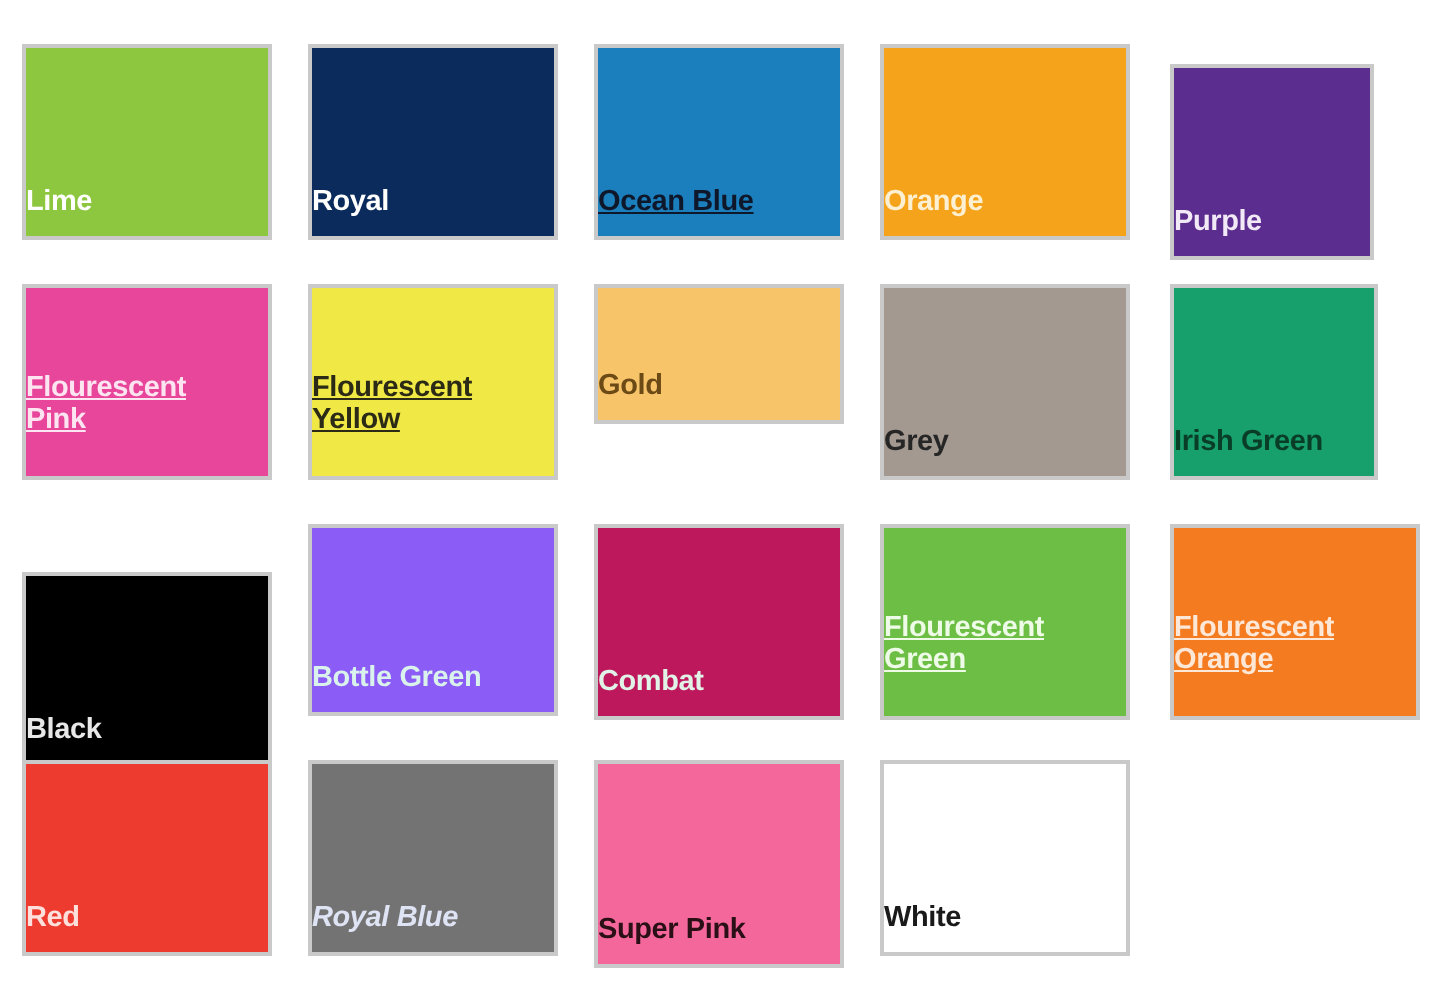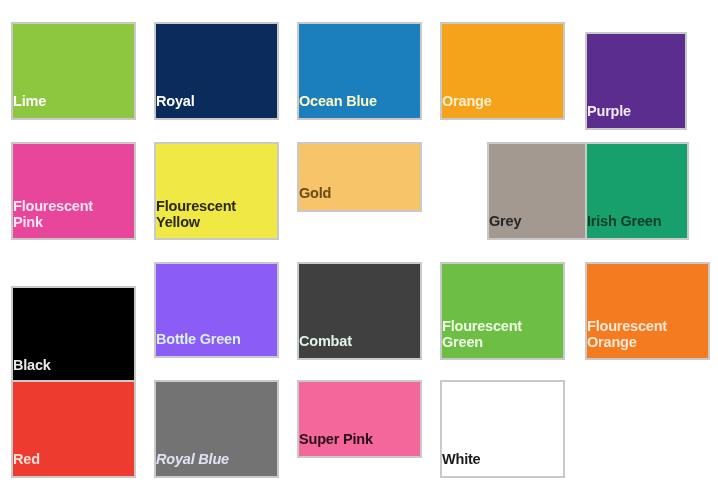--- a/index.html
+++ b/index.html
@@ -37,81 +37,82 @@
     font-family: "Liberation Sans", sans-serif;
     font-weight: bold;
     font-size: 14.5px;
     line-height: 16px;
     letter-spacing: -0.2px;
     padding-bottom: 9px;
     white-space: pre-line;
     -webkit-font-smoothing: antialiased;
   }
   .swatch-label.two-line {
-    padding-bottom: 8px;
+    padding-bottom: 20px;
+    text-decoration: underline;
   }
 </style>
 </head>
 <body>
 
 <div id="swatch-grid" style="width: 718px;">
     <div class="swatch" style="left: 11px; top: 22px; width: 125px; height: 98px; background: rgb(141, 198, 63); border-color: rgb(201, 201, 201);">
       <span class="swatch-label" style="color: rgb(255, 255, 255);">Lime</span>
     </div>
     <div class="swatch" style="left: 154px; top: 22px; width: 125px; height: 98px; background: rgb(11, 43, 92); border-color: rgb(201, 201, 201);">
       <span class="swatch-label" style="color: rgb(255, 255, 255);">Royal</span>
     </div>
     <div class="swatch" style="left: 297px; top: 22px; width: 125px; height: 98px; background: rgb(27, 127, 189); border-color: rgb(201, 201, 201);">
-      <span class="swatch-label" style="color: #fef9c3;">Ocean Blue</span>
+      <span class="swatch-label" style="color: #0f172a; text-decoration: underline;">Ocean Blue</span>
     </div>
     <div class="swatch" style="left: 440px; top: 22px; width: 125px; height: 98px; background: rgb(245, 163, 26); border-color: rgb(201, 201, 201);">
       <span class="swatch-label" style="color: rgb(253, 240, 210);">Orange</span>
     </div>
     <div class="swatch" style="left: 585px; top: 32px; width: 102px; height: 98px; background: rgb(91, 45, 142); border-color: rgb(201, 201, 201);">
       <span class="swatch-label" style="color: rgb(242, 233, 247);">Purple</span>
     </div>
     <div class="swatch" style="left: 11px; top: 142px; width: 125px; height: 98px; background: rgb(232, 70, 154); border-color: rgb(201, 201, 201);">
       <span class="swatch-label two-line" style="color: rgb(253, 228, 241);">Flourescent
 Pink</span>
     </div>
     <div class="swatch" style="left: 154px; top: 142px; width: 125px; height: 98px; background: rgb(240, 232, 68); border-color: rgb(201, 201, 201);">
       <span class="swatch-label two-line" style="color: rgb(43, 42, 22);">Flourescent
 Yellow</span>
     </div>
     <div class="swatch" style="left: 297px; top: 142px; width: 125px; height: 70px; background: rgb(248, 196, 106); border-color: rgb(201, 201, 201);">
       <span class="swatch-label" style="color: rgb(107, 74, 22);">Gold</span>
     </div>
-    <div class="swatch" style="left: 440px; top: 142px; width: 125px; height: 98px; background: rgb(163, 153, 144); border-color: rgb(201, 201, 201); margin-left: 47px;">
+    <div class="swatch" style="left: 440px; top: 142px; width: 125px; height: 98px; background: rgb(163, 153, 144); border-color: rgb(201, 201, 201);">
       <span class="swatch-label" style="color: rgb(38, 38, 38);">Grey</span>
     </div>
     <div class="swatch" style="left: 585px; top: 142px; width: 104px; height: 98px; background: rgb(23, 160, 107); border-color: rgb(201, 201, 201);">
       <span class="swatch-label" style="color: rgb(10, 61, 39);">Irish Green</span>
     </div>
     <div class="swatch" style="left: 11px; top: 262px; width: 125px; height: 98px; background: rgb(0, 0, 0); border-color: rgb(201, 201, 201); margin-top: 24px;">
       <span class="swatch-label" style="color: rgb(232, 232, 232);">Black</span>
     </div>
     <div class="swatch" style="left: 154px; top: 262px; width: 125px; height: 96px; background: #8b5cf6; border-color: rgb(201, 201, 201);">
       <span class="swatch-label" style="color: rgb(217, 242, 236);">Bottle Green</span>
     </div>
-    <div class="swatch" style="left: 297px; top: 262px; width: 125px; height: 98px; background: #404040; border-color: rgb(201, 201, 201);">
+    <div class="swatch" style="left: 297px; top: 262px; width: 125px; height: 98px; background: #be185d; border-color: rgb(201, 201, 201);">
       <span class="swatch-label" style="color: rgb(224, 243, 230);">Combat</span>
     </div>
     <div class="swatch" style="left: 440px; top: 262px; width: 125px; height: 98px; background: rgb(109, 190, 69); border-color: rgb(201, 201, 201);">
       <span class="swatch-label two-line" style="color: rgb(238, 251, 230);">Flourescent
 Green</span>
     </div>
     <div class="swatch" style="left: 585px; top: 262px; width: 125px; height: 98px; background: rgb(244, 123, 32); border-color: rgb(201, 201, 201);">
       <span class="swatch-label two-line" style="color: rgb(253, 231, 214);">Flourescent
 Orange</span>
     </div>
     <div class="swatch" style="left: 11px; top: 380px; width: 125px; height: 98px; background: rgb(238, 59, 47); border-color: rgb(201, 201, 201);">
       <span class="swatch-label" style="color: rgb(253, 224, 220);">Red</span>
     </div>
     <div class="swatch" style="left: 154px; top: 380px; width: 125px; height: 98px; background: #737373; border-color: rgb(201, 201, 201); font-style: italic;">
       <span class="swatch-label" style="color: rgb(223, 228, 245);">Royal Blue</span>
     </div>
-    <div class="swatch" style="left: 297px; top: 380px; width: 125px; height: 78px; background: rgb(244, 103, 155); border-color: rgb(201, 201, 201);">
+    <div class="swatch" style="left: 297px; top: 380px; width: 125px; height: 104px; background: rgb(244, 103, 155); border-color: rgb(201, 201, 201);">
       <span class="swatch-label" style="color: rgb(42, 16, 22);">Super Pink</span>
     </div>
     <div class="swatch" style="left: 440px; top: 380px; width: 125px; height: 98px; background: rgb(255, 255, 255); border-color: rgb(201, 201, 201);">
       <span class="swatch-label" style="color: rgb(26, 26, 26); margin-top: 44px;">White</span>
     </div>
   </div>
 
 </body></html>

